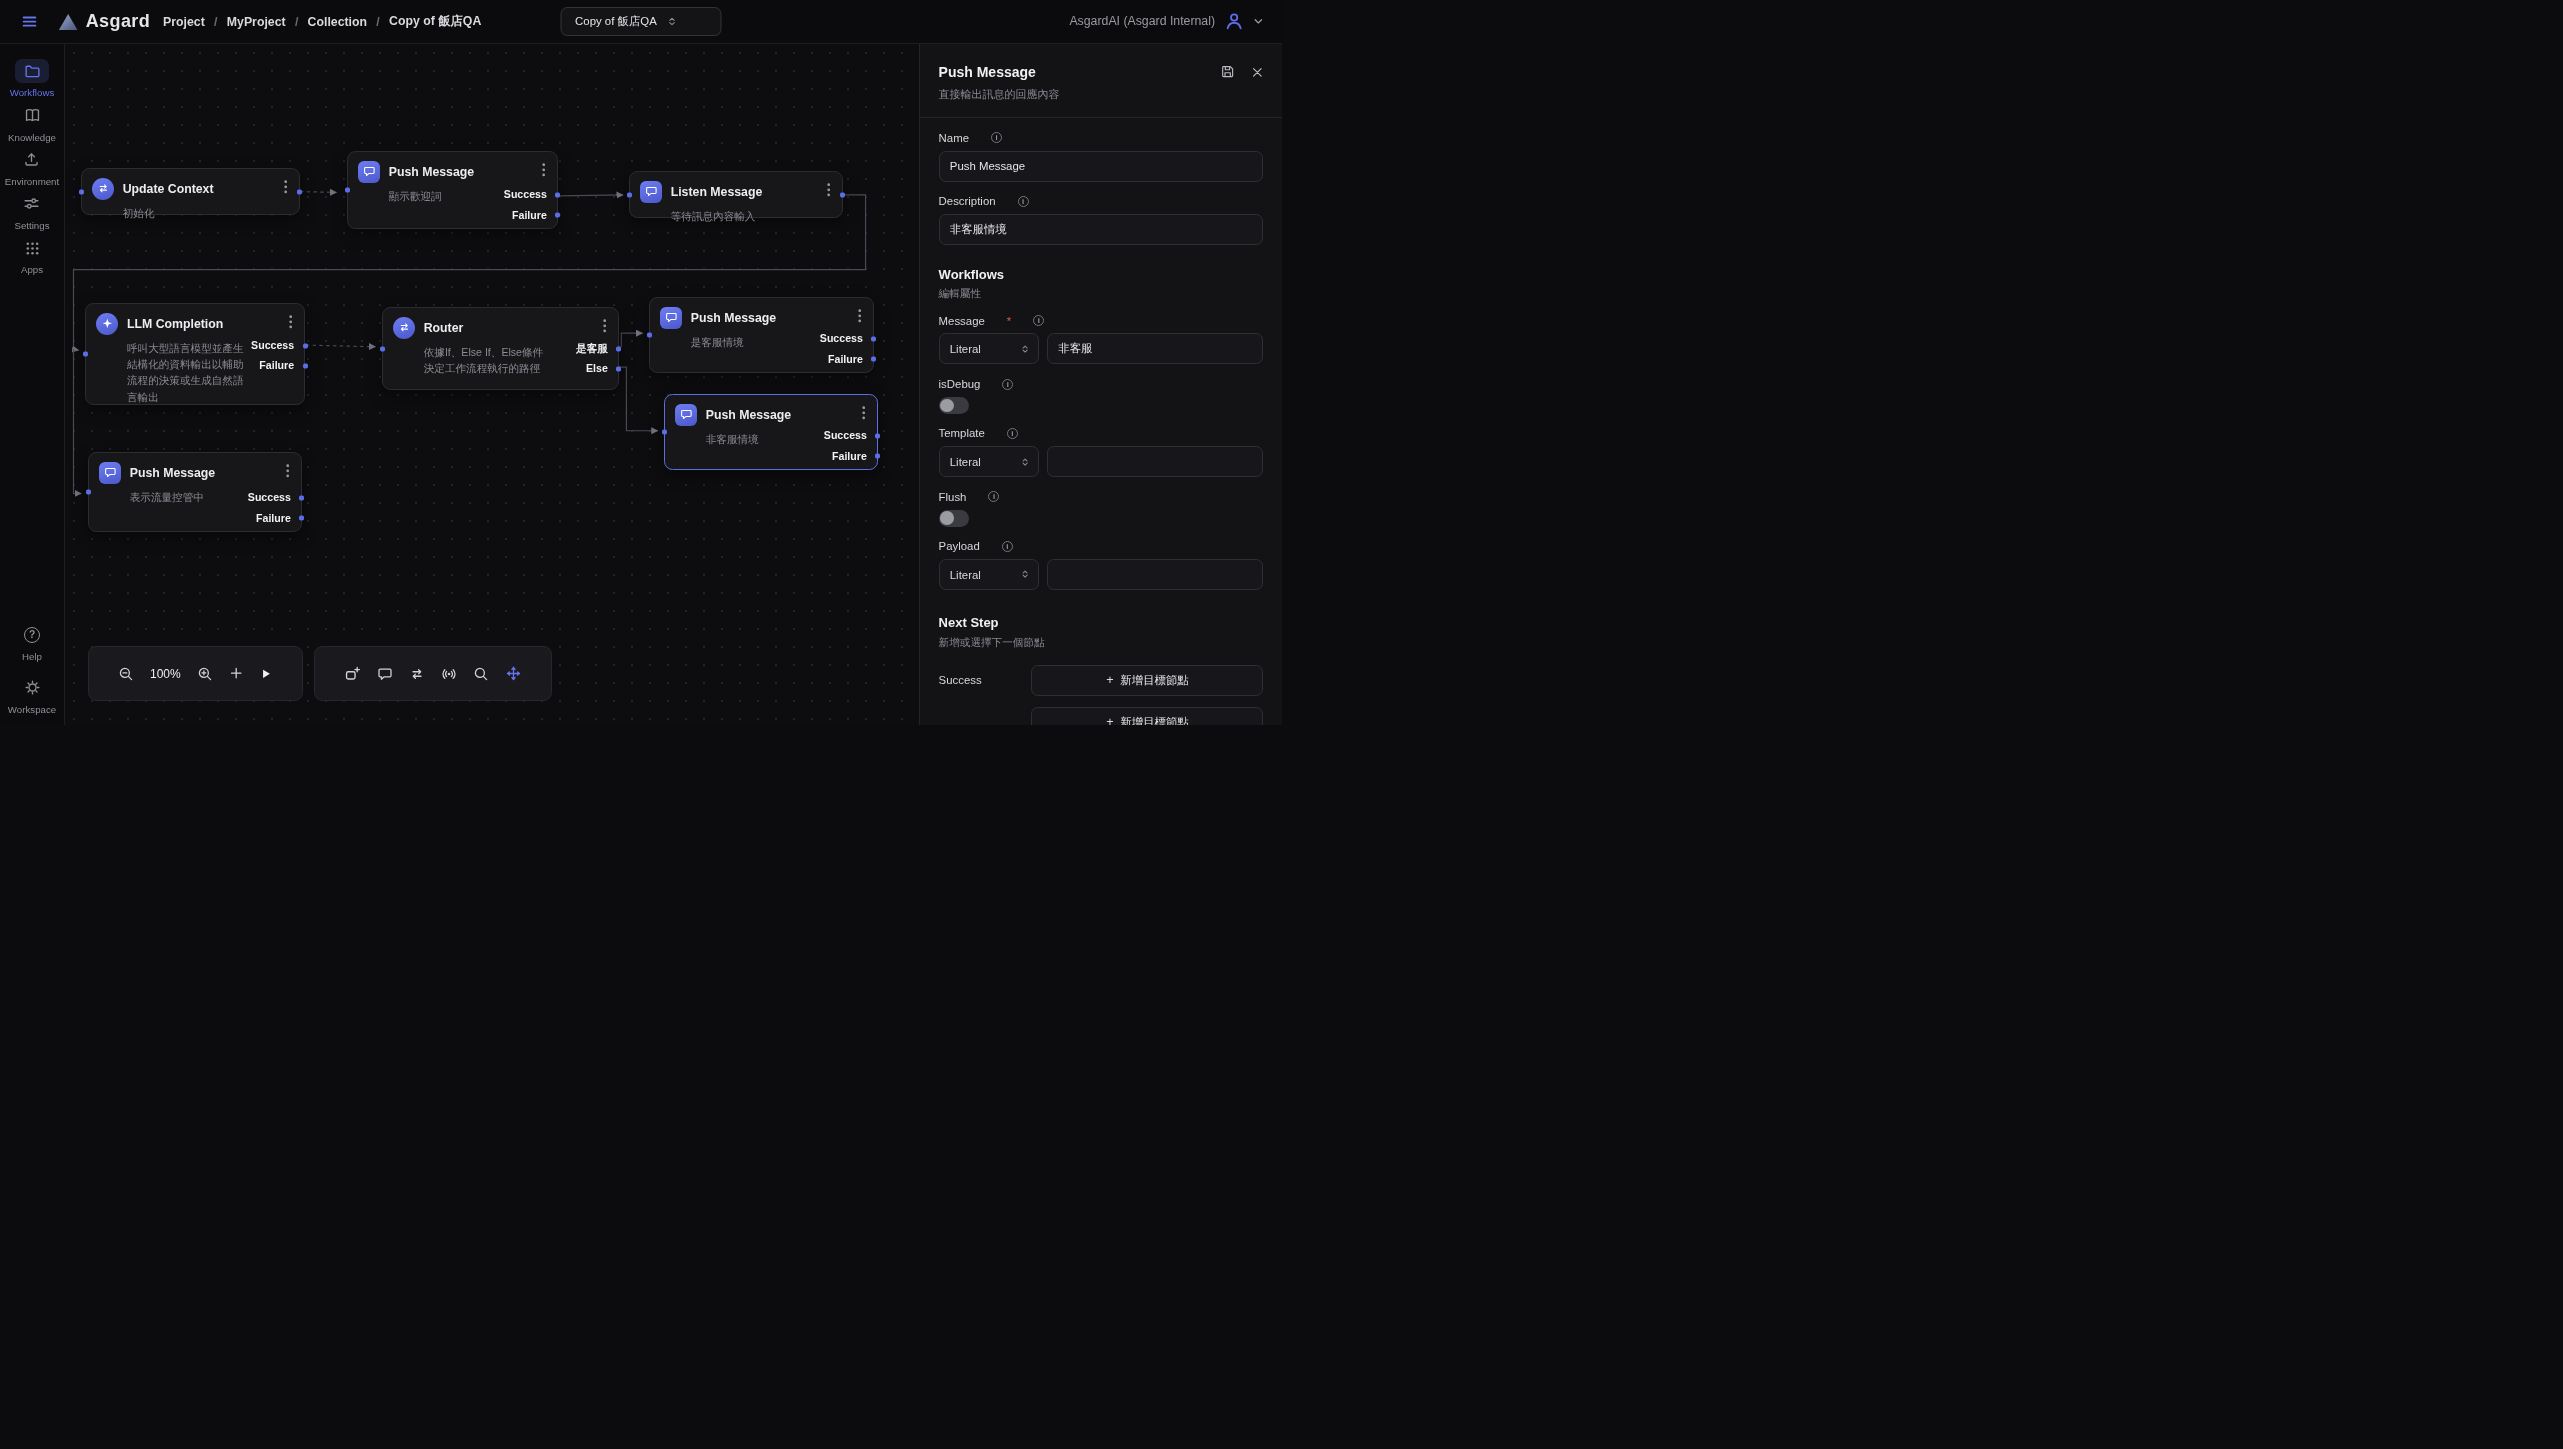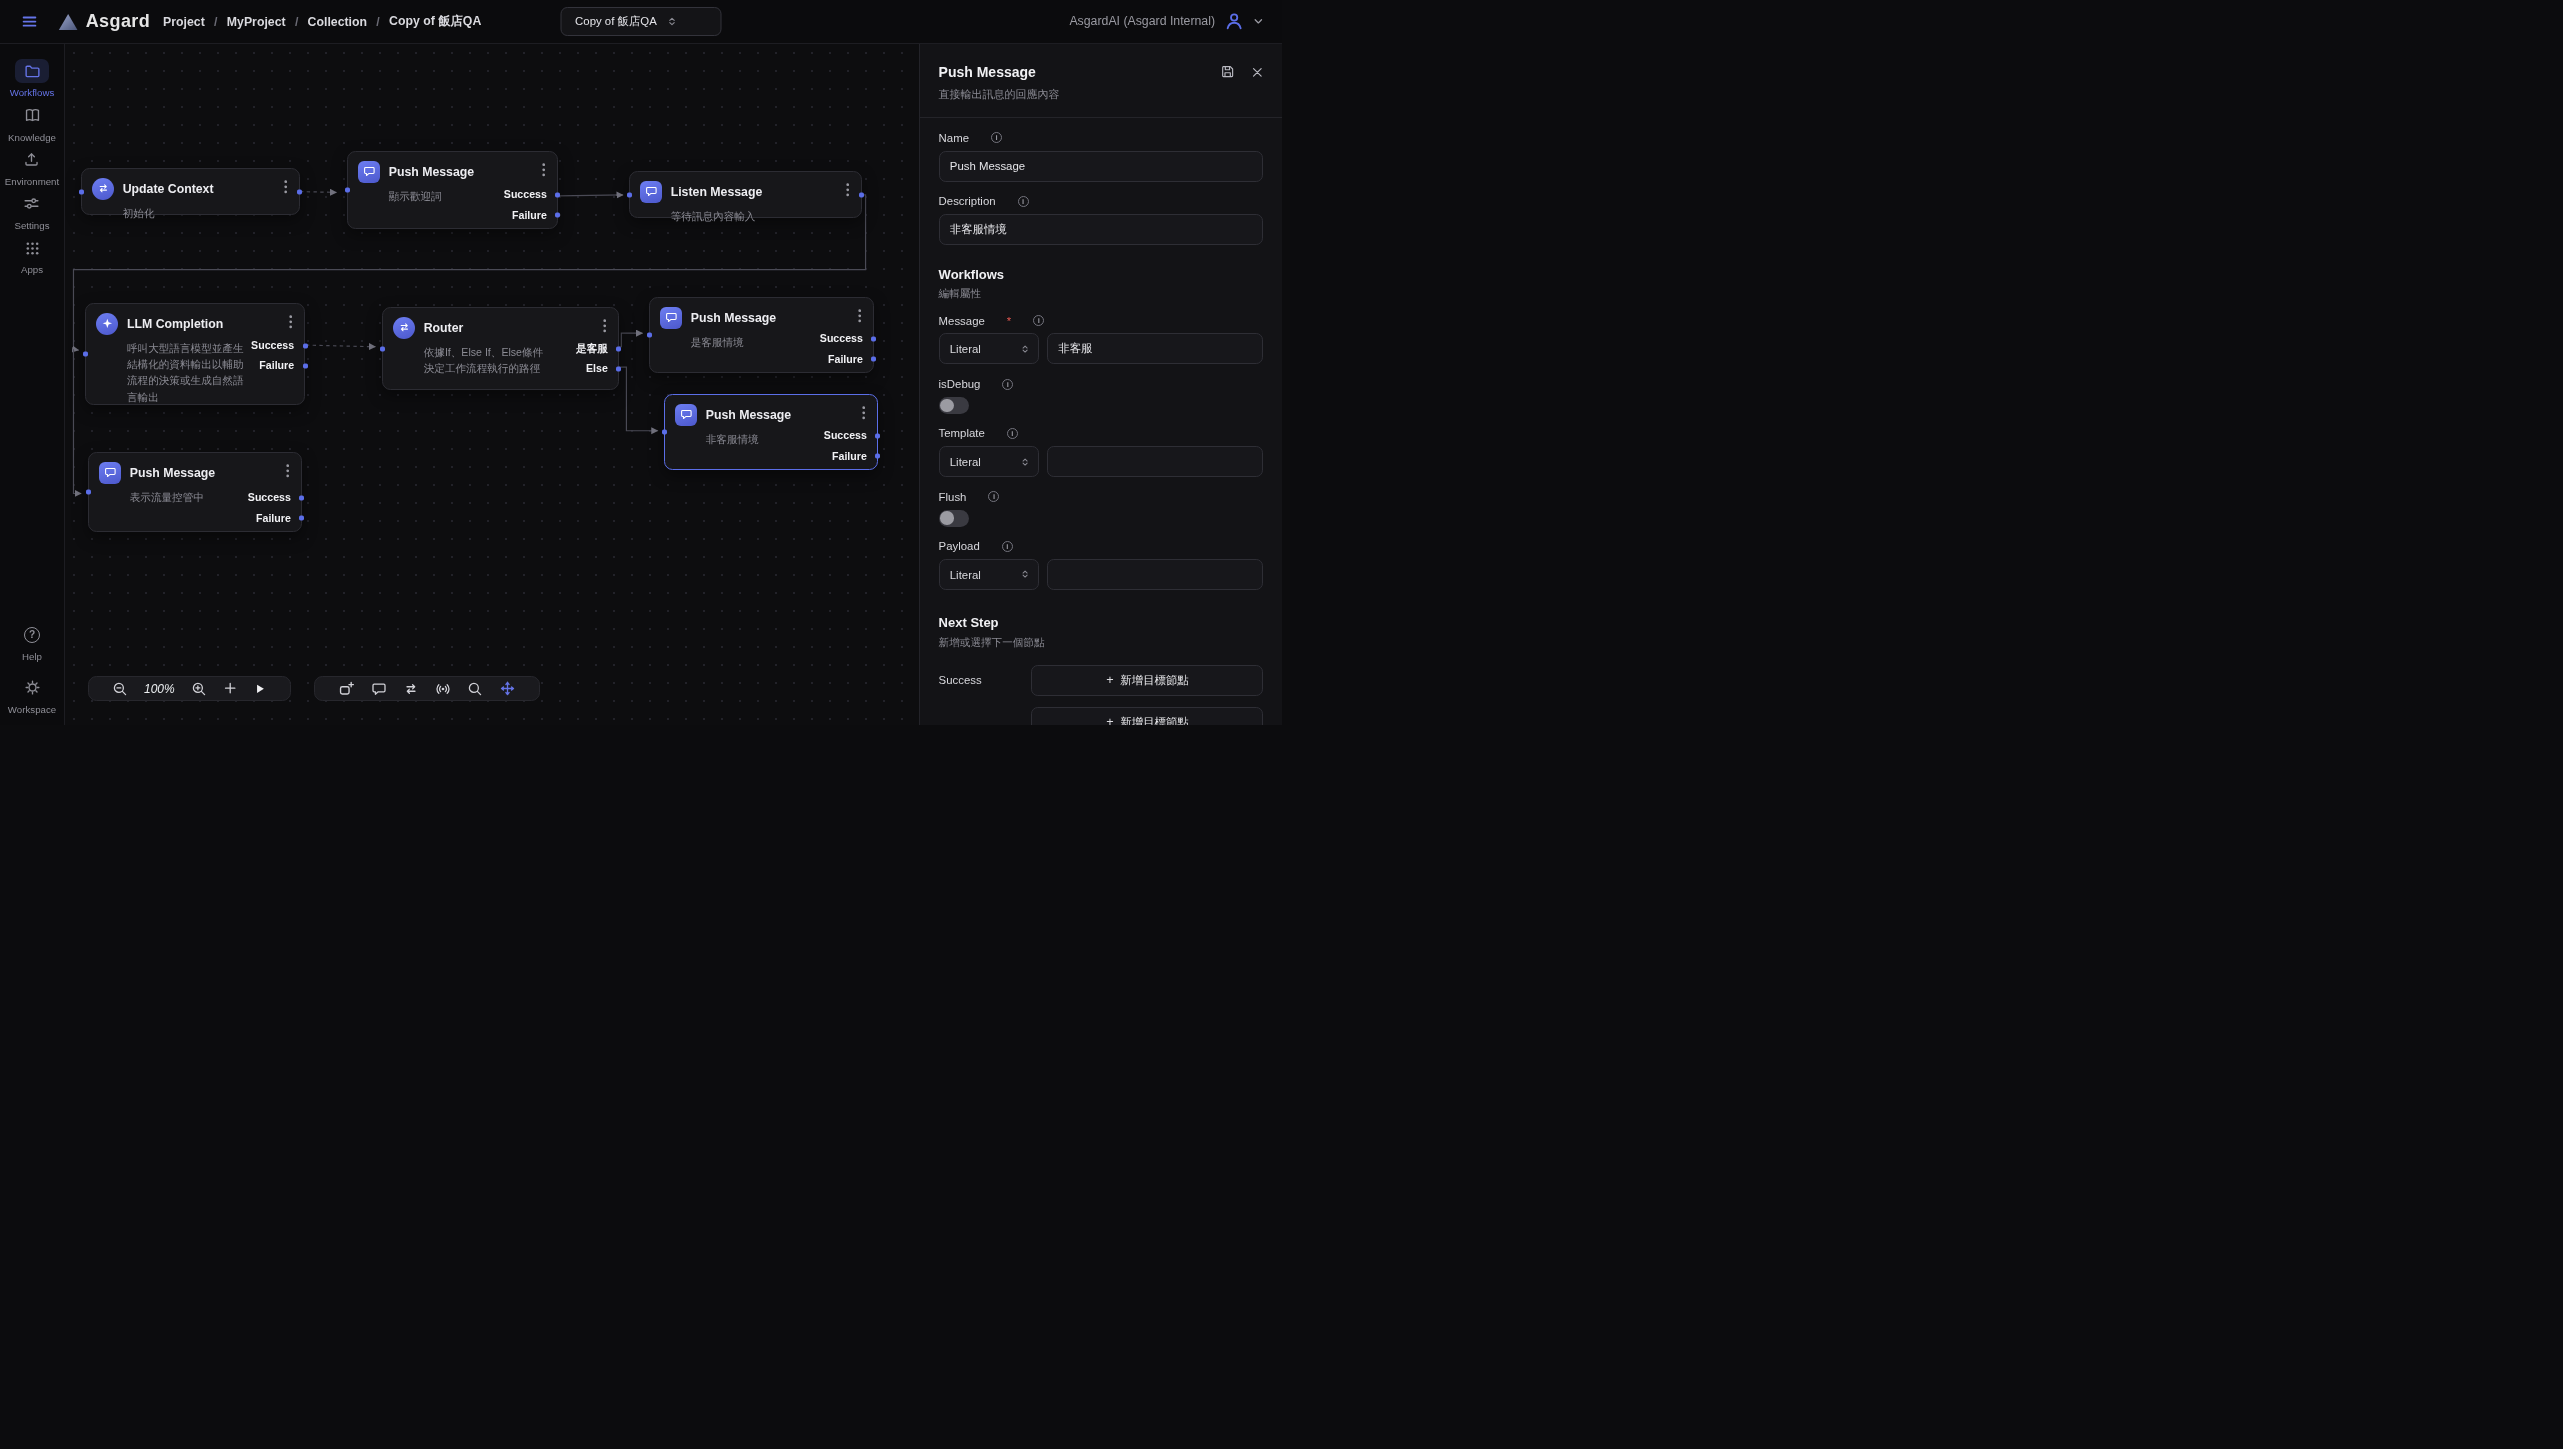--- a/index.html
+++ b/index.html
@@ -69,22 +69,22 @@
   .node-sub { margin:5.1px 0 0 30.5px; font-size:10.6px; color:#8b8b94; line-height:1.55; }
   .node-outs { position:absolute; right:10.2px; bottom:5.1px; display:flex; flex-direction:column; gap:5.1px; align-items:flex-end; }
   .out-row { position:relative; font-size:10.6px; font-weight:700; color:#f2f2f5; line-height:15.3px; }
   .port { position:absolute; width:5.1px; height:5.1px; background:#5b6ee8; border-radius:1.7px; z-index:3; cursor:crosshair; }
   .port-in { left:-3.4px; top:50%; transform:translateY(-50%); }
   .port-out-center { right:-3.4px; top:50%; transform:translateY(-50%); }
   .out-row .port { right:-13.6px; top:50%; transform:translateY(-50%); }
 
   
   .toolbar {
-    position:absolute; bottom:24px; height:25px; background:#1a1a1e; border:0.8px solid #27272d;
-    border-radius:8.5px; display:flex; align-items:center; padding:0 23px; gap:16px; color:#d2d2d8;font-style:italic;
+    position:absolute; bottom:24px; height:55px; background:#1a1a1e; border:0.8px solid #27272d;
+    border-radius:8.5px; display:flex; align-items:center; padding:0 29px; gap:16px; color:#d2d2d8;
   }
   .toolbar .tb-icon { display:flex; align-items:center; justify-content:center; cursor:pointer; }
   .zoom-level { font-size:12px; color:#eceff1; }
 
   
   .inspector {
     width:363px; flex:0 0 363px; background:#131316; border-left:0.8px solid #232329;
     padding:20.3px 18.6px 0; overflow:hidden; position:relative;
   }
   .insp-header { display:flex; align-items:flex-start; }
@@ -319,21 +319,21 @@
               </svg>
           </span>
         </div>
         <div class="node-sub">顯示歡迎詞</div>
         <div class="node-outs">
           <div class="out-row"><span>Success</span><span class="port"></span></div>
           <div class="out-row"><span>Failure</span><span class="port"></span></div>
         </div>
       </div>
 
-      <div class="node" style="left:564px;top:127px;width:233px;height:47px">
+      <div class="node" style="left:564px;top:127px;width:214px;height:47px">
         <span class="port port-in"></span>
         <span class="port port-out-center"></span>
         <div class="node-head">
           <span class="node-icon icon-square">
             <svg width="12.7" height="12.7" viewBox="0 0 20 20" fill="none" stroke="#fff" stroke-width="1.7" stroke-linejoin="round">
                 <path d="M4 4 H16 A1.5 1.5 0 0 1 17.5 5.5 V12 A1.5 1.5 0 0 1 16 13.5 H9 L5.5 16.5 V13.5 H4 A1.5 1.5 0 0 1 2.5 12 V5.5 A1.5 1.5 0 0 1 4 4 Z"></path>
               </svg>
           </span>
           <span class="node-title">Listen Message</span>
           <span class="kebab">

